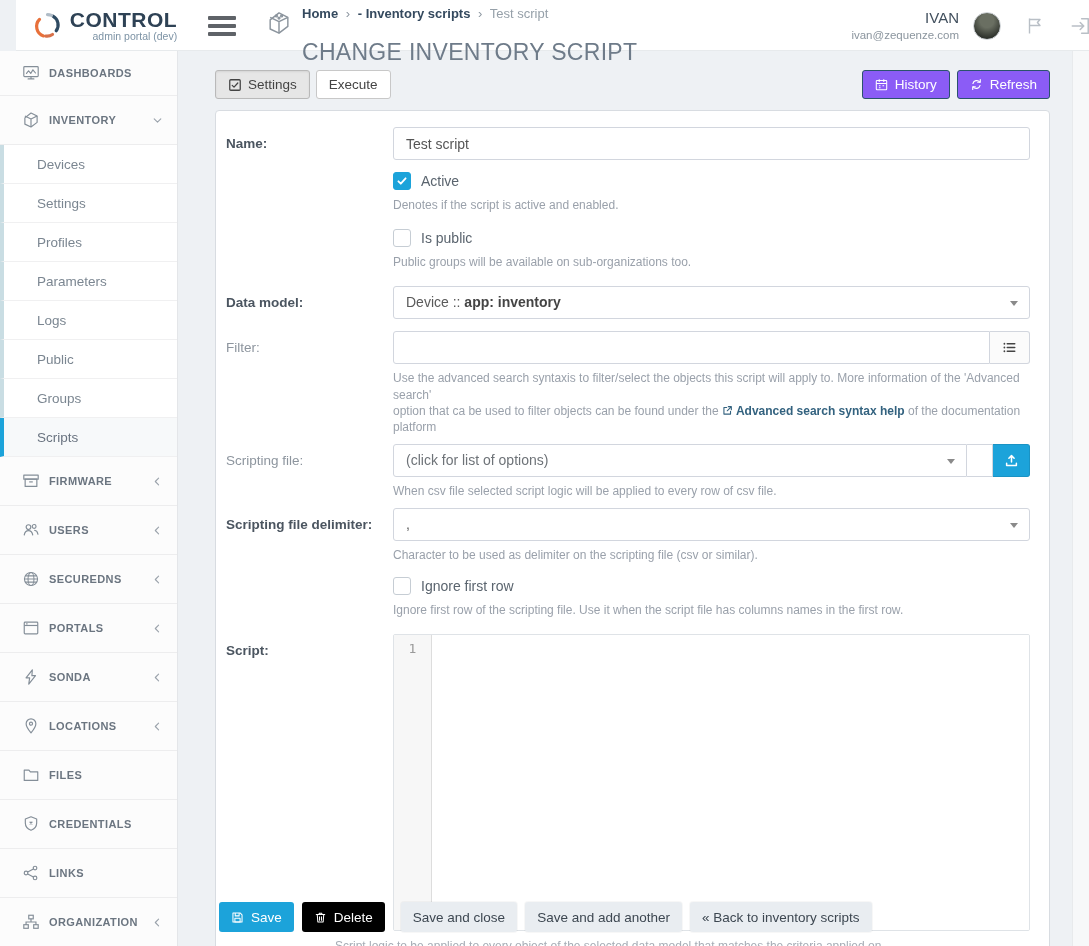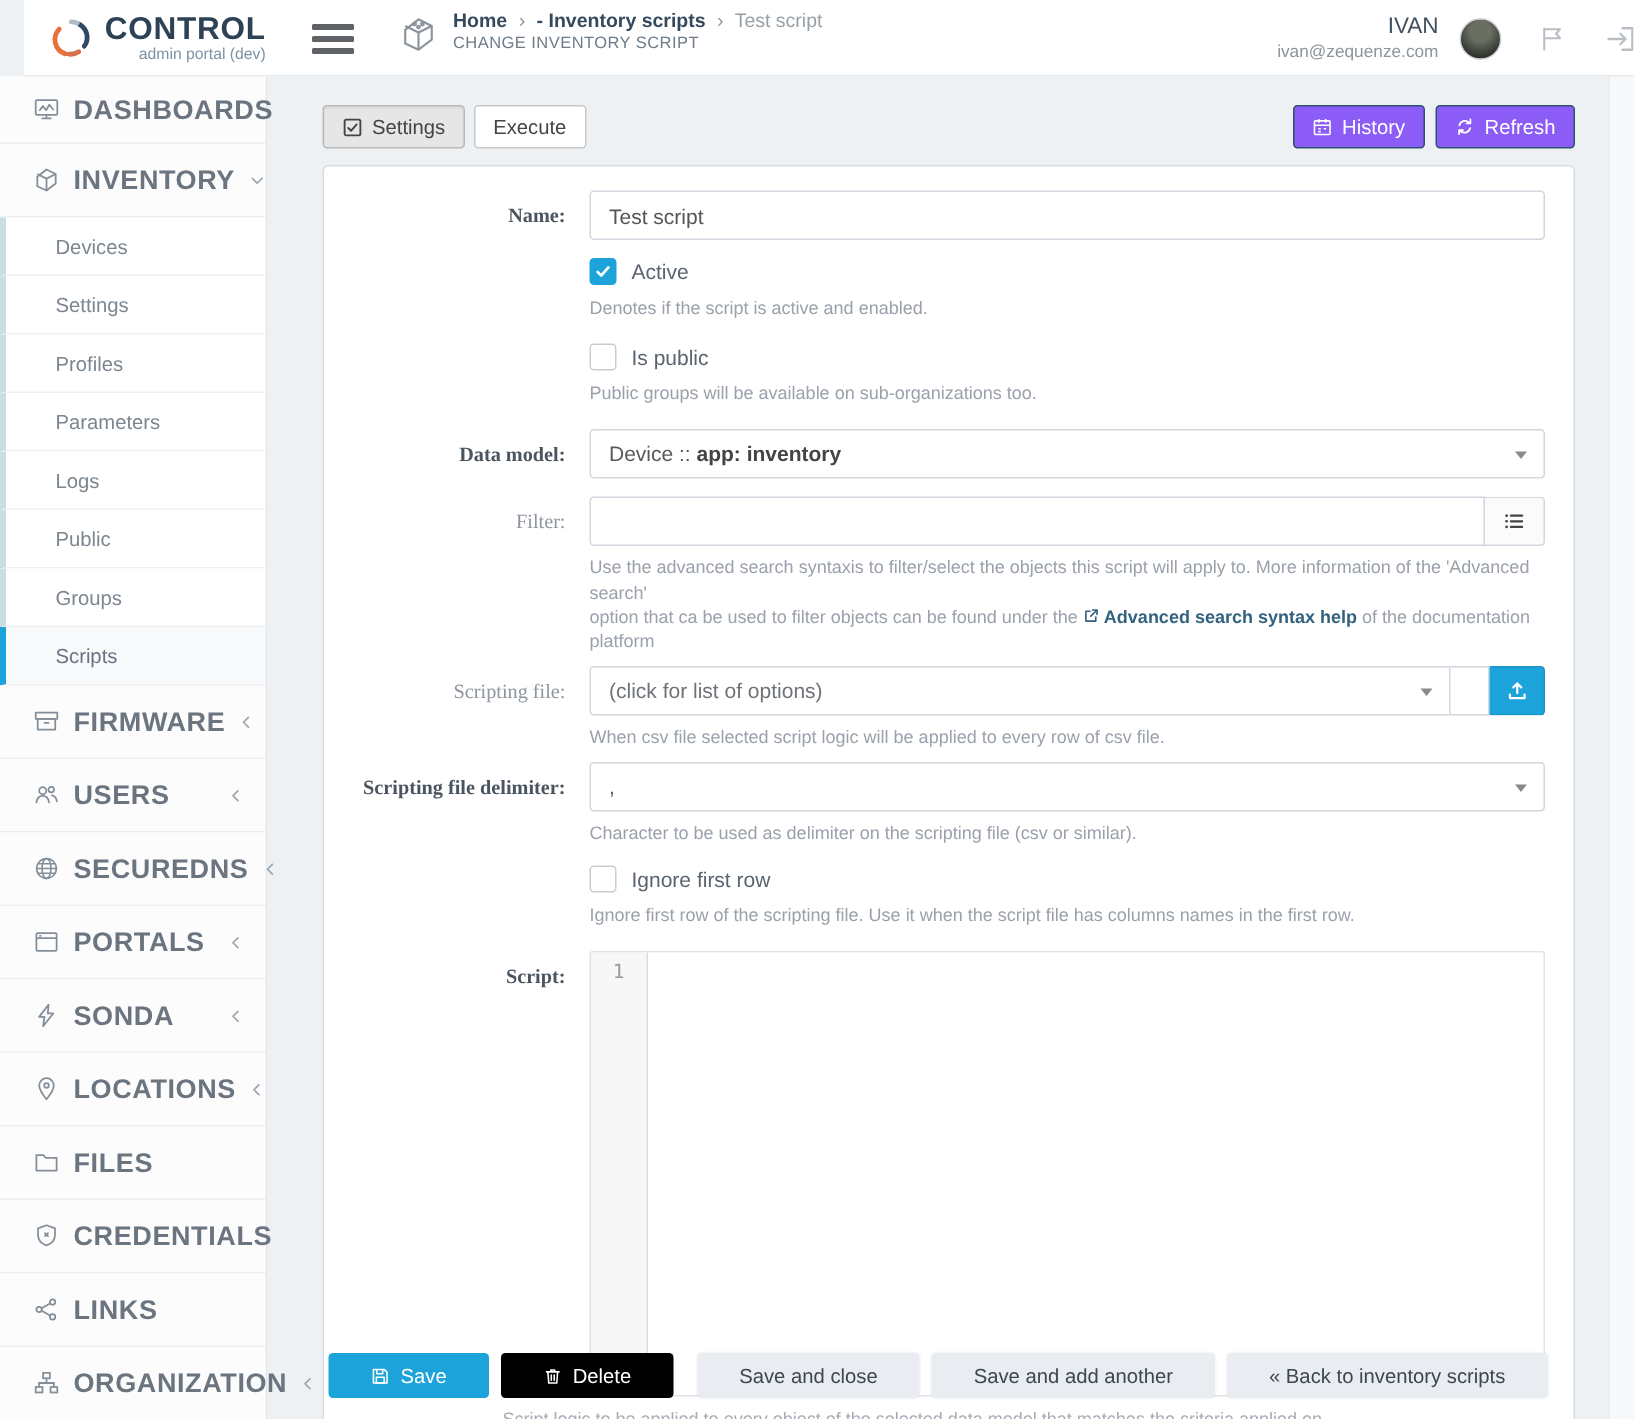--- a/index.html
+++ b/index.html
@@ -20,37 +20,37 @@
   .brand-sub { font-size:10.5px; color:#7d93a5; margin-top:1px; text-align:right; }
   .hamburger { position:absolute; left:192px; top:15px; width:28px; height:22px;
     background:none; border:none; cursor:pointer; display:flex; flex-direction:column; justify-content:space-between; padding:1px 0; }
   .hamburger span { display:block; height:4px; background:#5f6368; border-radius:1px; }
   .page-head { position:absolute; left:250px; top:6px; display:flex; gap:10px; align-items:flex-start; }
   .page-icon { color:#8b949d; margin-top:4px; }
   .breadcrumb { font-size:13px; color:#96a0a9; }
   .breadcrumb .crumb-link { color:#34495e; font-weight:600; text-decoration:none; cursor:pointer; }
   .breadcrumb .sep { color:#8d97a1; margin:0 4px; }
   .breadcrumb .crumb-current { color:#96a0a9; }
-  .page-title { font-size:11px; font-weight:normal; color:#6e7b89; margin-top:2px; letter-spacing:.3px; }
+  .page-title { font-size:23px; font-weight:normal; color:#6e7b89; margin-top:18px; letter-spacing:.3px; }
   .user-area { position:absolute; right:8px; top:0; height:51px; display:flex; align-items:center; gap:24px; }
   .user-text { text-align:right; line-height:1.25; }
   .user-name { font-size:15px; color:#42505e; }
   .user-email { font-size:11.5px; color:#8b959e; }
   .avatar { width:28px; height:28px; border-radius:50%; margin-left:-10px;
     background:radial-gradient(circle at 50% 30%, #6a6f62 0 30%, #30342e 75%); border:1px solid #cfd3d7; }
   .header-icon { color:#b9bfc6; cursor:pointer; }
 
   
   .sidebar { position:absolute; left:0; top:51px; width:178px; height:895px;
     background:#fcfcfc; border-right:1px solid #e4e6e9; z-index:10; }
   .side-section { height:49px; display:flex; align-items:center; gap:9px;
     padding:0 14px 0 22px; border-bottom:1px solid #ededee; cursor:pointer; background:#fcfcfc; }
   .side-section:first-child { height:45px; }
   .side-section .s-icon { color:#848e98; flex:0 0 auto; }
-  .side-section .s-label { font-size:18px; font-weight:bold; color:#6b7580; letter-spacing:.4px; flex:1; }
+  .side-section .s-label { font-size:11px; font-weight:bold; color:#6b7580; letter-spacing:.4px; flex:1; }
   .side-section .chev { color:#9aa2ab; flex:0 0 auto; }
   .side-sub { height:39px; display:flex; align-items:center; padding-left:33px;
     border-bottom:1px solid #f0f0f1; border-left:4px solid #c9dde3; background:#fff;
     font-size:13.5px; color:#7b8691; cursor:pointer; }
   .side-sub.active { border-left-color:#1ca3da; background:#f7f9fa; color:#6a7480; }
 
   
   .main { position:absolute; left:178px; top:51px; width:894px; height:895px; padding:19px 0 0 37px; }
   .scroll-strip { position:absolute; right:0; top:51px; width:17px; height:895px;
     background:#f7f8f9; border-left:1px solid #e8eaec; }
@@ -60,22 +60,22 @@
     border:1px solid #c8c8c8; border-radius:3px; background:#fff; color:#444; cursor:pointer; margin-right:6px; }
   .tab-btn.active { background:#e6e6e6; border-color:#b9b9b9; box-shadow:inset 0 1px 2px rgba(0,0,0,.08); }
   .toolbar-right { margin-left:auto; display:flex; gap:7px; }
   .dark-btn { display:inline-flex; align-items:center; gap:7px; padding:6px 12px; font-size:13.5px;
     background:#8b5cf6; color:#fff; border:1px solid #2b536d; border-radius:3px; cursor:pointer; }
 
   .panel { position:relative; width:835px; min-height:905px; background:#fff;
     border:1px solid #d8dce1; border-radius:4px; padding-top:16px; }
 
   .form-row { display:flex; margin-bottom:12px; }
-  .form-label { width:177px; flex:0 0 177px; text-align:right; padding:8px 16px 0 10px;
-    font-size:13.5px; font-weight:bold; color:#4b5560; line-height:1.35;font-family:Liberation Serif, serif; }
+  .form-label { width:177px; flex:0 0 177px; padding:8px 16px 0 10px;
+    font-size:13.5px; font-weight:bold; color:#4b5560; line-height:1.35; }
   .form-label.light { font-weight:normal; color:#8d959e; }
   .ctl-col { flex:0 0 637px; max-width:637px; }
   .indent { margin-left:177px; width:637px; }
 
   .text-input { width:100%; height:33px; border:1px solid #d2d6de; border-radius:3px;
     padding:6px 12px; font-size:14px; color:#555; font-family:"Liberation Sans",sans-serif; background:#fff; }
   .select { position:relative; width:100%; height:33px; border:1px solid #d2d6de; border-radius:3px;
     padding:7px 30px 6px 12px; font-size:14px; color:#5a5a5a; background:#fff; cursor:pointer;
     white-space:nowrap; overflow:hidden; }
   .select .caret { position:absolute; right:11px; top:14px; width:0; height:0;
@@ -105,21 +105,21 @@
   .check-help { margin-top:0; margin-bottom:16px; }
 
   .editor { display:flex; width:100%; height:297px; border:1px solid #dfe3e7; border-radius:2px; overflow:hidden; background:#fff; }
   .editor .gutter { width:38px; background:#f7f7f7; border-right:1px solid #ddd;
     font-family:"DejaVu Sans Mono", monospace; font-size:13px; color:#9a9a9a; text-align:center; padding-top:6px; }
   .editor .code-area { flex:1; background:#fff; cursor:text; }
 
   .script-help { margin:8px 0 0 119px; width:744px; font-size:12px; color:#a6adb6; line-height:1.27; }
 
   .footer-actions { position:absolute; top:791px; left:3px; display:flex; gap:8px; z-index:5; }
-  .btn { display:inline-flex; align-items:center; gap:7px; padding:6px 28px; height:30px;
+  .btn { display:inline-flex; align-items:center; gap:7px; padding:6px 12px; height:30px;
     font-size:13.5px; border:none; border-radius:3px; cursor:pointer; font-family:"Liberation Sans",sans-serif; }
   .btn.primary { background:#1ca3da; color:#fff; }
   .btn.danger { background:#000000; color:#fff; margin-right:8px; }
   .btn.flat { background:#e9edf1; color:#3d4751; box-shadow:0 0 0 1px rgba(0,0,0,.03); }
 </style>
 </head>
 <body>
 
 <header class="topbar">
   <div class="brand">

